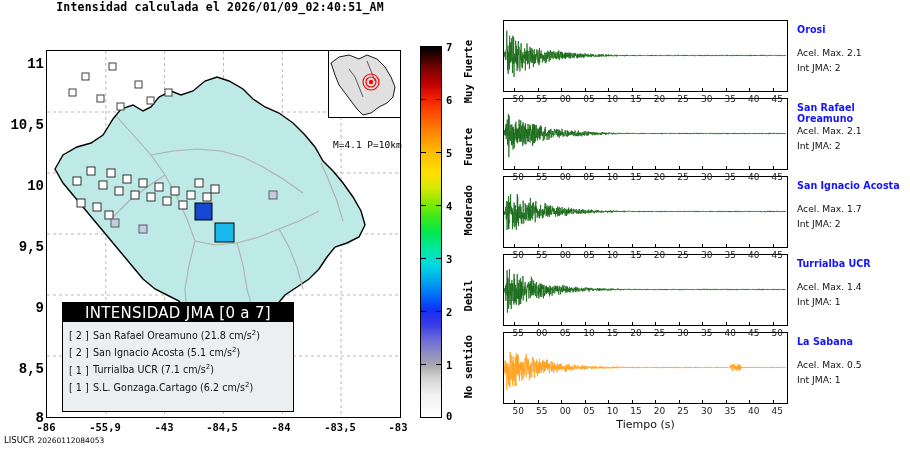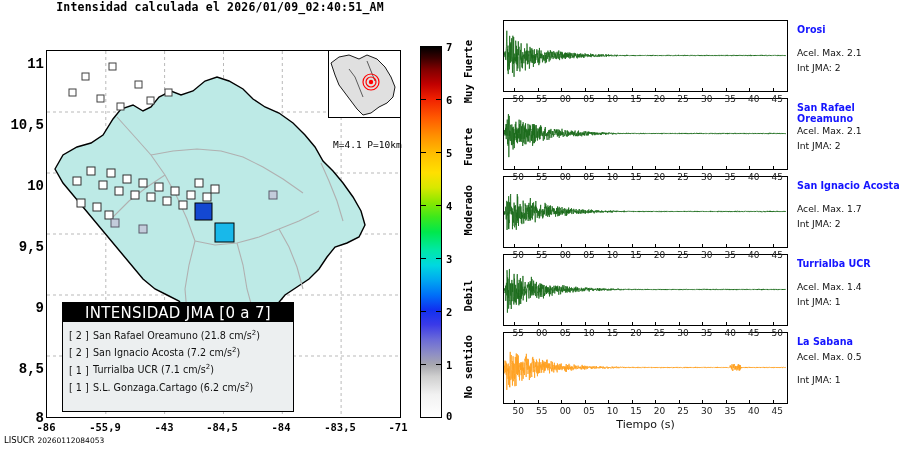--- a/index.html
+++ b/index.html
@@ -174,21 +174,21 @@
 <div class="ylab" style="left:6px;top:300px;">9</div>
 <div class="ylab" style="left:6px;top:361px;">8,5</div>
 <div class="ylab" style="left:6px;top:410px;">8</div>
 
 <div class="xlab" style="left:20px;top:421px;">-86</div>
 <div class="xlab" style="left:79px;top:421px;">-55,9</div>
 <div class="xlab" style="left:138px;top:421px;">-43</div>
 <div class="xlab" style="left:196px;top:421px;">-84,5</div>
 <div class="xlab" style="left:255px;top:421px;">-84</div>
 <div class="xlab" style="left:314px;top:421px;">-83,5</div>
-<div class="xlab" style="left:372px;top:421px;">-71</div>
+<div class="xlab" style="left:372px;top:421px;">-83</div>
 
 <div class="abs" id="inset">
   <svg width="71" height="66" viewBox="0 0 71 66">
     <rect x="0" y="0" width="71" height="66" fill="#ffffff"></rect>
     <path d="M2,12 L10,6 L20,4 L30,8 L38,4 L48,8 L56,16 L62,26 L66,36 L64,46
              L58,52 L50,56 L42,62 L34,64 L28,58 L22,50 L16,42 L10,34 L6,24 Z" fill="#e0e0e0" stroke="#000000" stroke-width="0.9"></path>
     <path d="M20,18 L26,26 L30,36 L34,46" fill="none" stroke="#000" stroke-width="0.6"></path>
     <path d="M38,10 L42,20 L46,30" fill="none" stroke="#000" stroke-width="0.6"></path>
     <g fill="none" stroke="#ff0000" stroke-width="1.2">
       <circle cx="42" cy="31" r="8"></circle>
@@ -199,21 +199,21 @@
 </div>
 <div class="abs" id="mag-note">M=4.1 P=10km</div>
 
 <div class="abs" id="legend-box">
   <div id="legend-head">INTENSIDAD JMA [0 a 7]</div>
   <div id="legend-list">
     <div class="leg-row">
       <span class="lv">[ 2 ]</span><span>San Rafael Oreamuno</span> (<span>21.8</span>&nbsp;<span>cm/s</span><sup>2</sup>)
     </div>
     <div class="leg-row">
-      <span class="lv">[ 2 ]</span><span>San Ignacio Acosta</span> (<span>7.2</span>&nbsp;<span>cm/s</span><sup>2</sup>)
+      <span class="lv">[ 2 ]</span><span>San Ignacio Acosta</span> (<span>5.1</span>&nbsp;<span>cm/s</span><sup>2</sup>)
     </div>
     <div class="leg-row">
       <span class="lv">[ 1 ]</span><span>Turrialba UCR</span> (<span>7.1</span>&nbsp;<span>cm/s</span><sup>2</sup>)
     </div>
     <div class="leg-row">
       <span class="lv">[ 1 ]</span><span>S.L. Gonzaga.Cartago</span> (<span>6.2</span>&nbsp;<span>cm/s</span><sup>2</sup>)
     </div>
   </div>
 </div>
 
@@ -418,16 +418,16 @@
 
 <div class="st-name" style="top:180px;">San Ignacio Acosta</div>
 <div class="st-acc" style="top:203px;">Acel. Max. 1.7</div>
 <div class="st-jma" style="top:218px;">Int JMA: 2</div>
 
 <div class="st-name" style="top:258px;">Turrialba UCR</div>
 <div class="st-acc" style="top:281px;">Acel. Max. 1.4</div>
 <div class="st-jma" style="top:296px;">Int JMA: 1</div>
 
 <div class="st-name" style="top:336px;">La Sabana</div>
-<div class="st-acc" style="top:351px;">Acel. Max. 0.5</div>
+<div class="st-acc" style="top:359px;">Acel. Max. 0.5</div>
 <div class="st-jma" style="top:374px;">Int JMA: 1</div>
 
 <div id="time-axis-label">Tiempo (s)</div>
 
 </body></html>

